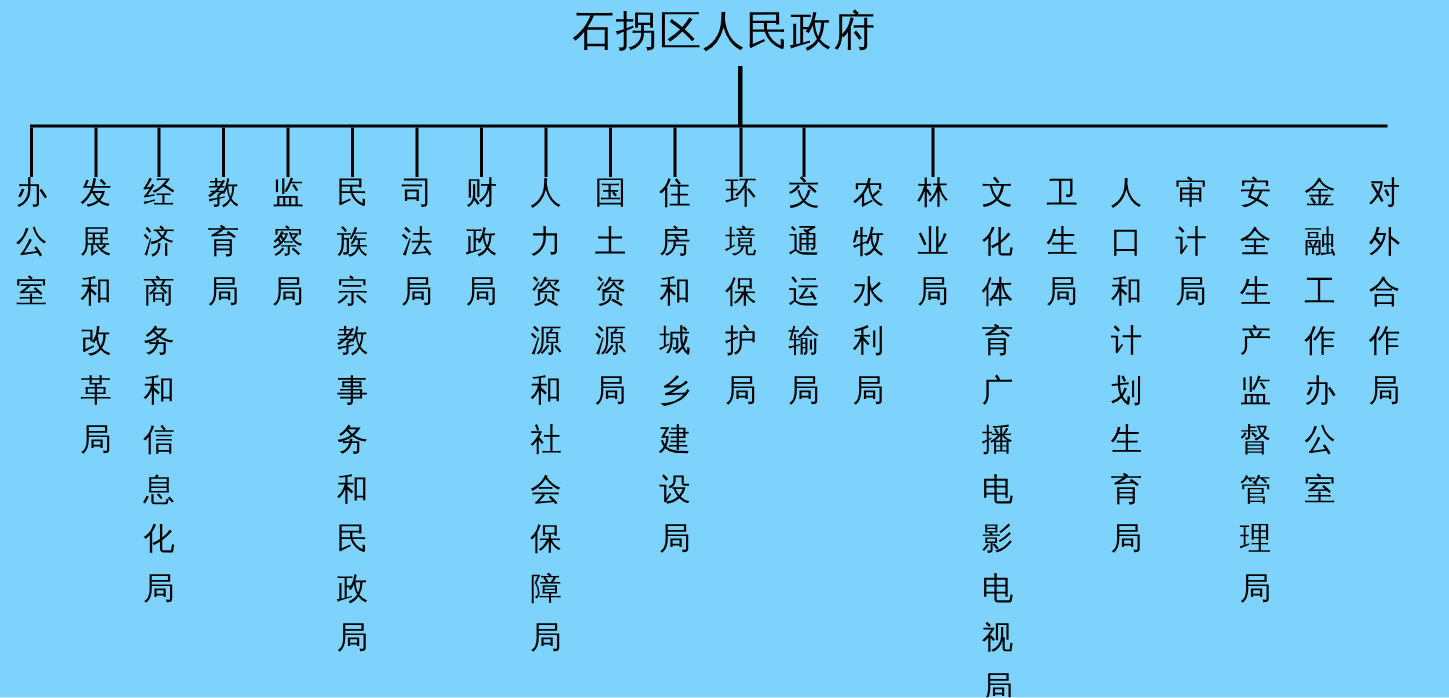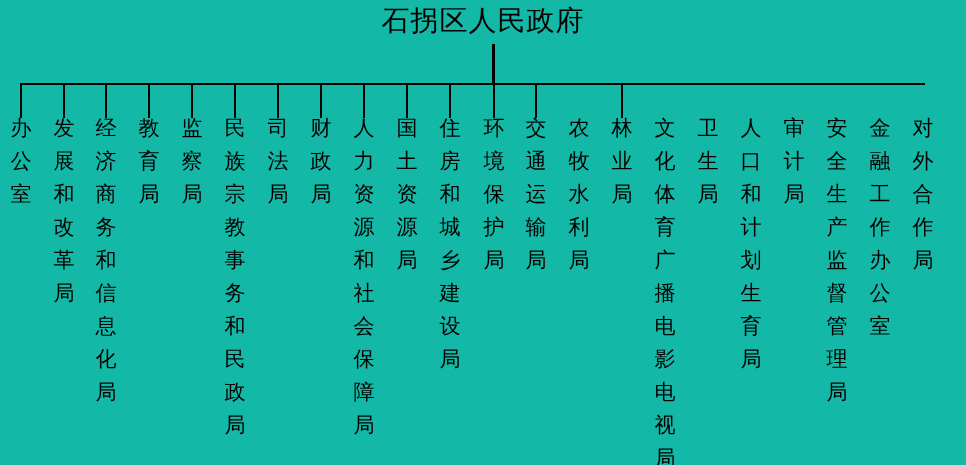--- a/index.html
+++ b/index.html
@@ -9,21 +9,21 @@
   }
   body {
     font-family: "DejaVu Serif", "Liberation Serif", serif;
     color: #000000;
   }
   #org-chart {
     position: relative;
     width: 966px;
     height: 465px;
     overflow: hidden;
-    background: #14b8a6;
+    background: #7dd3fc;
   }
   #chart-title {
     position: absolute;
     left: 0;
     top: 4px;
     width: 966px;
     text-align: center;
     font-size: 28px;
     line-height: 34px;
     letter-spacing: 1px;

